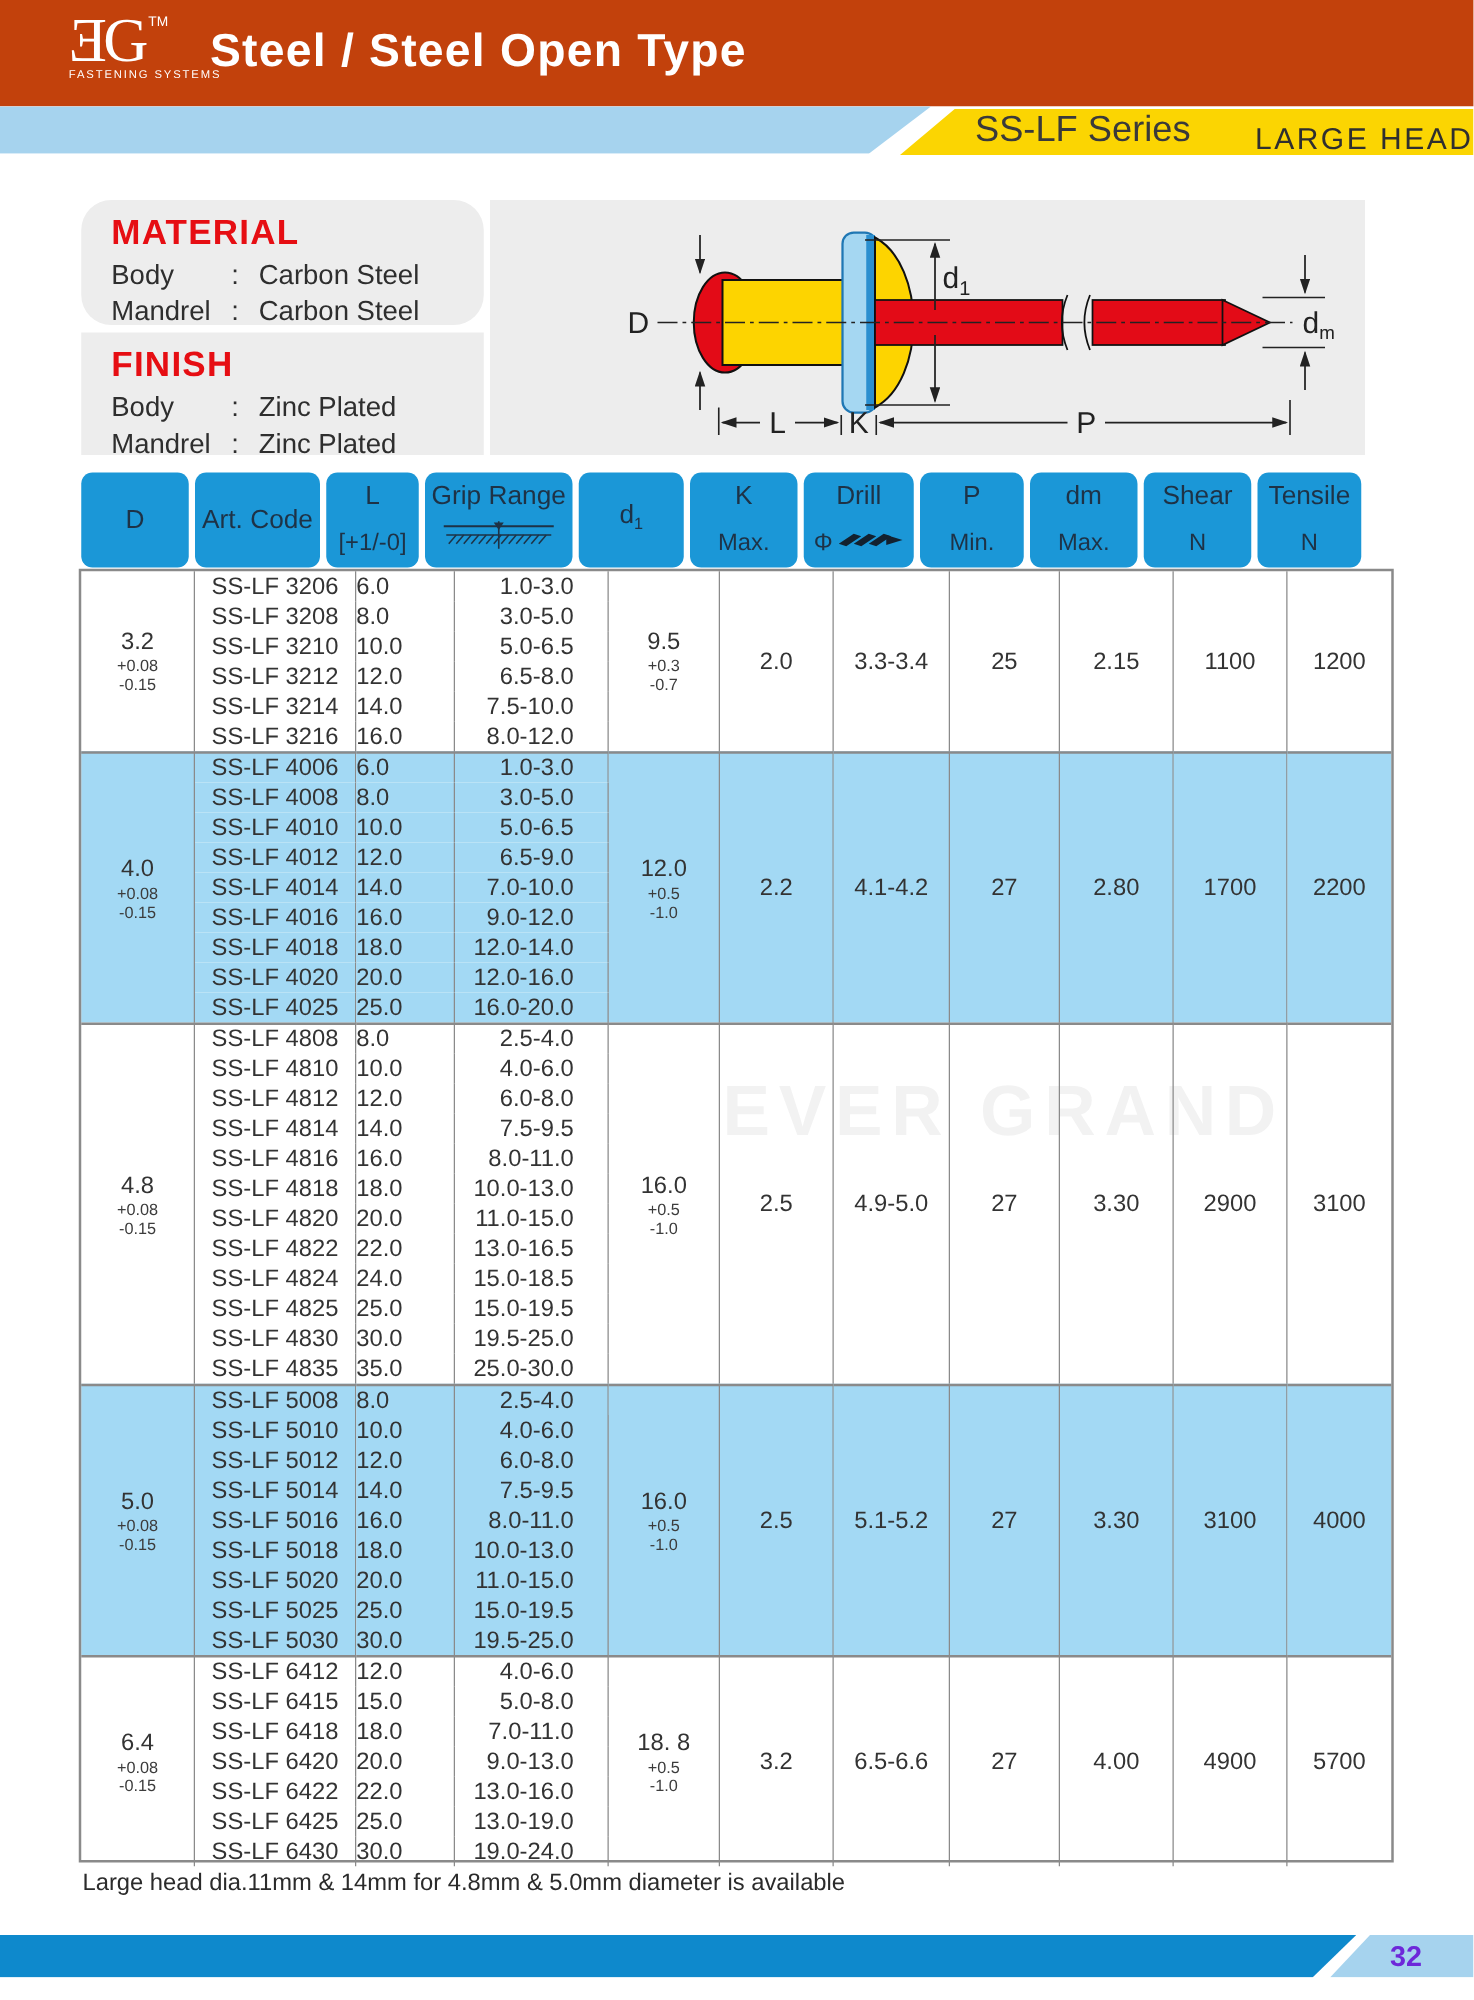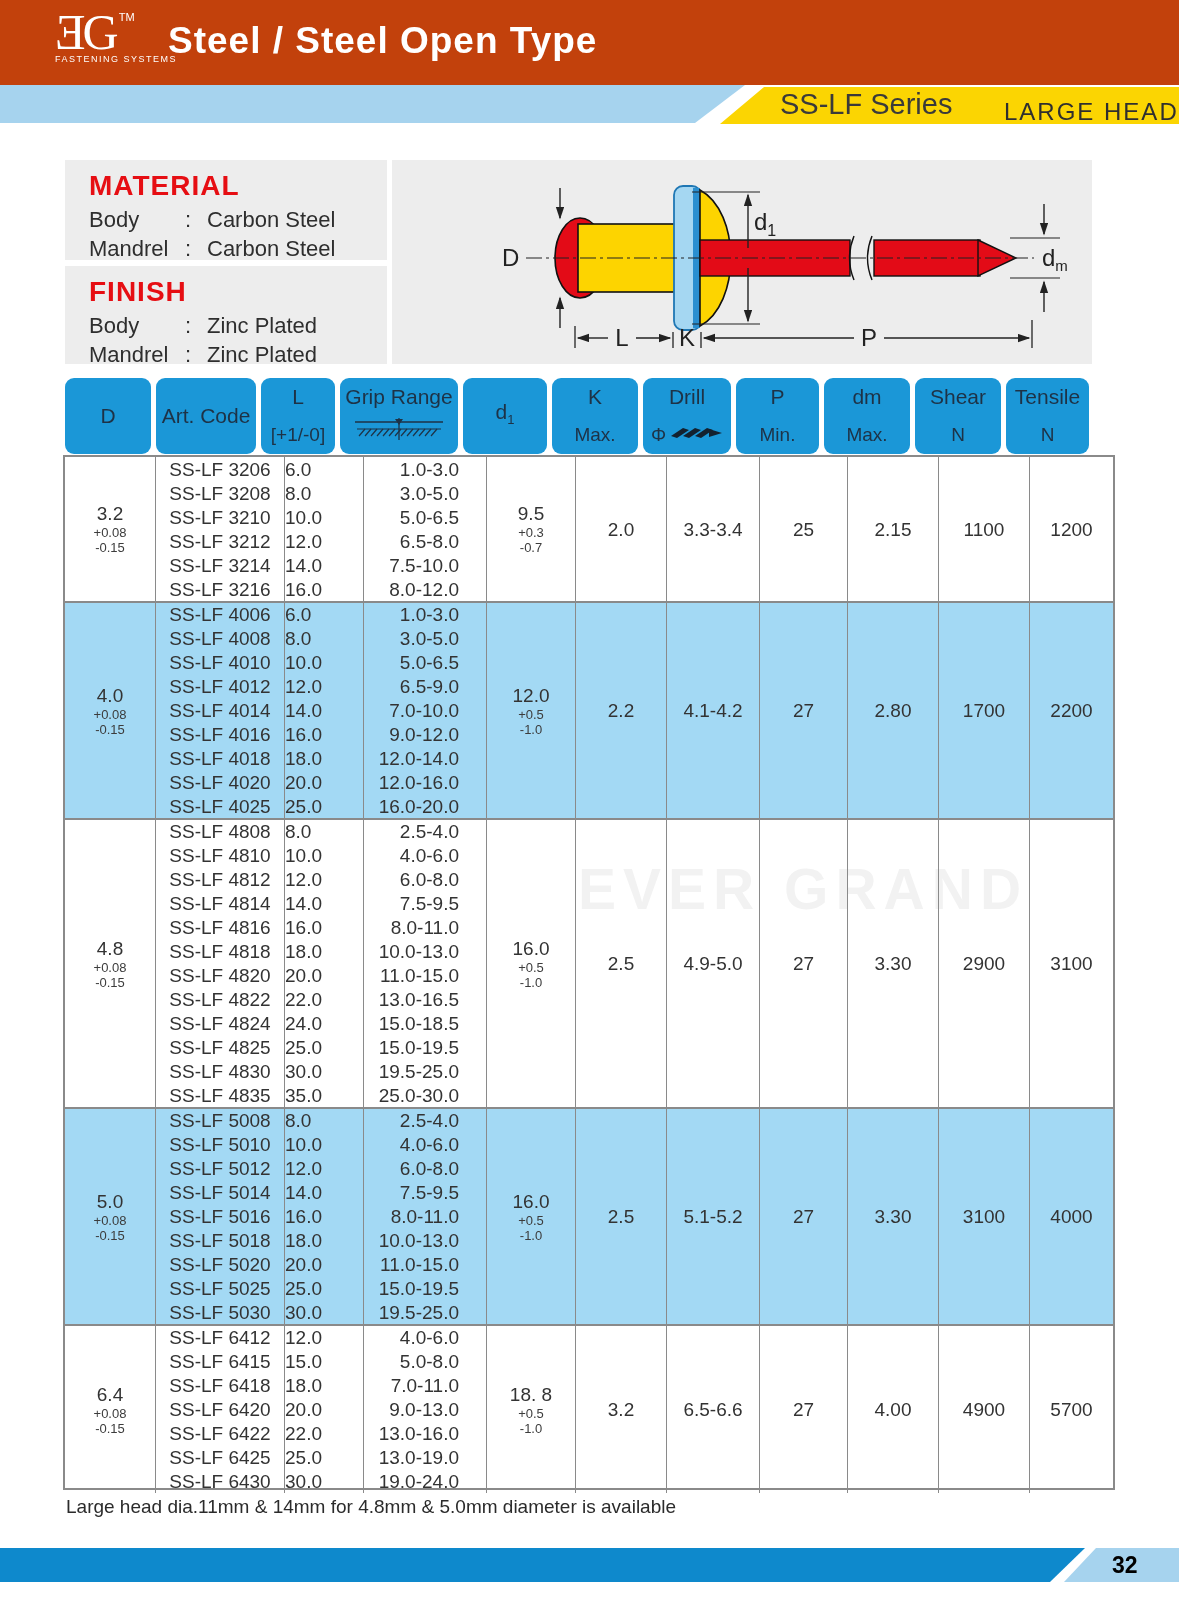--- a/index.html
+++ b/index.html
@@ -16,21 +16,21 @@
   .logo-sub { font-size:9px; letter-spacing:1.5px; color:#fff; margin-top:-4px; white-space:nowrap; }
   .page-title { position:absolute; left:168px; top:20px; font-size:37px; font-weight:bold; color:#ffffff; letter-spacing:1px; }
   .substrip { position:absolute; left:0; top:85px; width:745px; height:38px; background:#a6d3ee;
     clip-path:polygon(0 0,745px 0,695px 38px,0 38px); }
   .yellowband { position:absolute; left:712px; top:87px; width:467px; height:37px; background:#fbd502;
     clip-path:polygon(52px 0,467px 0,467px 37px,8px 37px); }
   .series-title { position:absolute; left:68px; top:1px; font-size:29px; color:#3a3a3a; }
   .series-note { position:absolute; left:292px; top:11px; font-size:24px; color:#2f2f2f; letter-spacing:2px; }
   
   .infobox { position:absolute; left:65px; width:322px; background:#ededed; padding:10px 0 0 24px; box-sizing:border-box; }
-  .infobox.material { top:160px; height:100px; }
+  .infobox.material { top:160px; height:100px;border-radius:24px; }
   .infobox.finish   { top:266px; height:98px; }
   .info-head { color:#e60e13; font-size:28px; font-weight:bold; letter-spacing:1px; margin-bottom:3px; }
   .info-row { display:flex; font-size:22px; color:#2e2e2e; line-height:29px; }
   .info-label { width:96px; }
   .info-sep { width:22px; }
   
   .diagram { position:absolute; left:392px; top:160px; width:700px; height:204px; background:#ededed; }
   
   .thead { position:absolute; left:65px; top:378px; width:1048px; height:76px; display:flex; gap:5px; }
   .hc { background:#1b97d7; border-radius:9px; color:#1e3246; height:76px; box-sizing:border-box;
@@ -59,21 +59,21 @@
   .spec td.grip { text-align:right; padding-right:27px; }
   .dv { font-size:19px; line-height:22px; }
   .tol { font-size:13px; line-height:15px; color:#3c3c3c; }
   .frame { position:absolute; left:63px; top:455px; width:1052px; height:1035px;
     border:2px solid #8a8a8a; box-sizing:border-box; pointer-events:none; }
   
   .footnote { position:absolute; left:66px; top:1496px; font-size:19px; color:#2b2b2b; }
   .botbar { position:absolute; left:0; top:1548px; width:1090px; height:34px; background:#0e89cc;
     clip-path:polygon(0 0,1085px 0,1050px 34px,0 34px); }
   .botpage { position:absolute; left:1060px; top:1548px; width:119px; height:34px; background:#a6d3ee;
-    clip-path:polygon(36px 0,119px 0,119px 34px,4px 34px); font-size:23px; font-weight:bold; color:#000000;
+    clip-path:polygon(36px 0,119px 0,119px 34px,4px 34px); font-size:23px; font-weight:bold; color:#6d28d9;
     line-height:34px; padding-left:52px; box-sizing:border-box; }
   svg text { font-family:"Liberation Sans","DejaVu Sans",sans-serif; }
 </style>
 </head>
 <body>
 
 <div class="page">
 
   <div class="topbar">
     <div class="logo">

